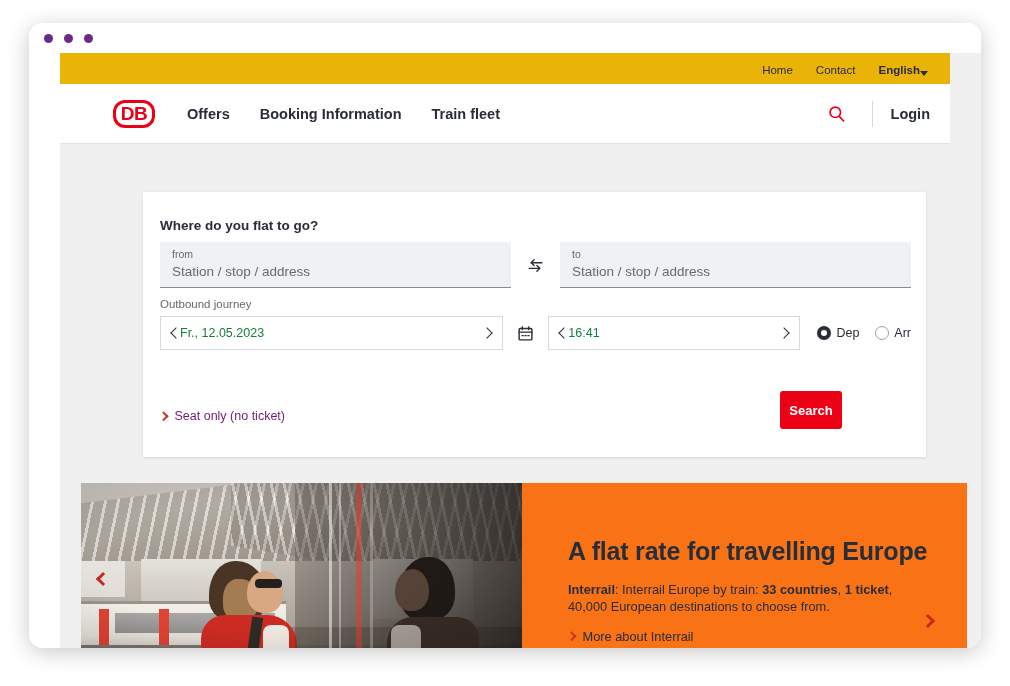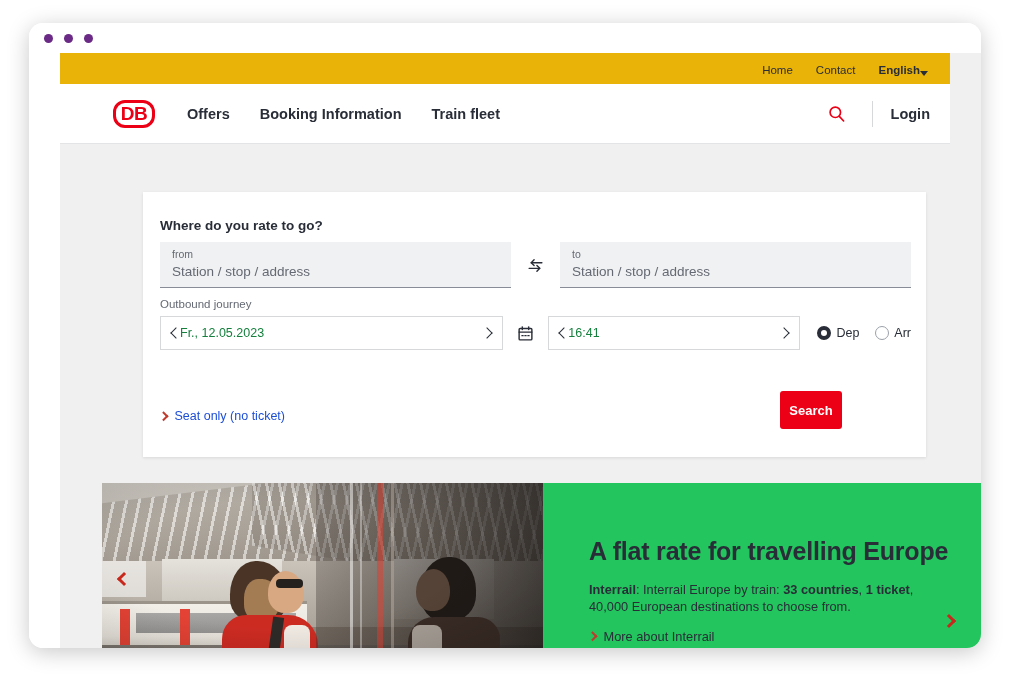--- a/index.html
+++ b/index.html
@@ -269,44 +269,44 @@
     align-items: center;
     gap: 8px;
     cursor: pointer;
   }
   .chev-red {
     width: 6.5px; height: 6.5px;
     border-right: 2px solid #c13a2c;
     border-bottom: 2px solid #c13a2c;
     transform: rotate(-45deg);
   }
-  .seat-link .t { font-size: 12.5px; color: #1d4ed8; }
+  .seat-link .t { font-size: 12.5px; color: #701a75; }
 
   .search-btn {
     position: absolute;
     left: 637px; top: 199px;
     width: 62px; height: 38px;
     background: #ec0016;
     border: none;
     border-radius: 3px;
     color: #ffffff;
     font-size: 13px;
     font-weight: 700;
     font-family: "Liberation Sans", sans-serif;
     cursor: pointer;
   }
 
   
   .promo {
     position: absolute;
-    left: 42px;
+    left: 21px;
     top: 430px;
     width: 886px;
     height: 180px;
-    background: #22c55e;
+    background: #f97316;
     overflow: hidden;
     display: flex;
   }
   .promo-img {
     position: relative;
     width: 441px;
     height: 180px;
     overflow: hidden;
     background: #8d8378;
     flex: 0 0 auto;
@@ -522,21 +522,21 @@
                 <circle cx="10.5" cy="10.5" r="6.6"></circle>
                 <line x1="15.6" y1="15.6" x2="21" y2="21.4"></line>
               </svg>
             </span>
             <span class="nav-sep"></span>
             <a class="login-btn" href="#">Login</a>
           </div>
         </div>
 
         <div class="search-card">
-          <div class="card-title">Where do you rate to go?</div>
+          <div class="card-title">Where do you flat to go?</div>
 
           <div class="od-row">
             <div class="od-field">
               <div class="od-label">from</div>
               <div class="od-ph">Station / stop / address</div>
             </div>
 
             <div class="swap">
               <svg width="17" height="17" viewBox="0 0 24 24" fill="none" stroke="#282d37" stroke-width="2" stroke-linecap="round" stroke-linejoin="round">
                 <line x1="21" y1="8" x2="6" y2="8"></line>

